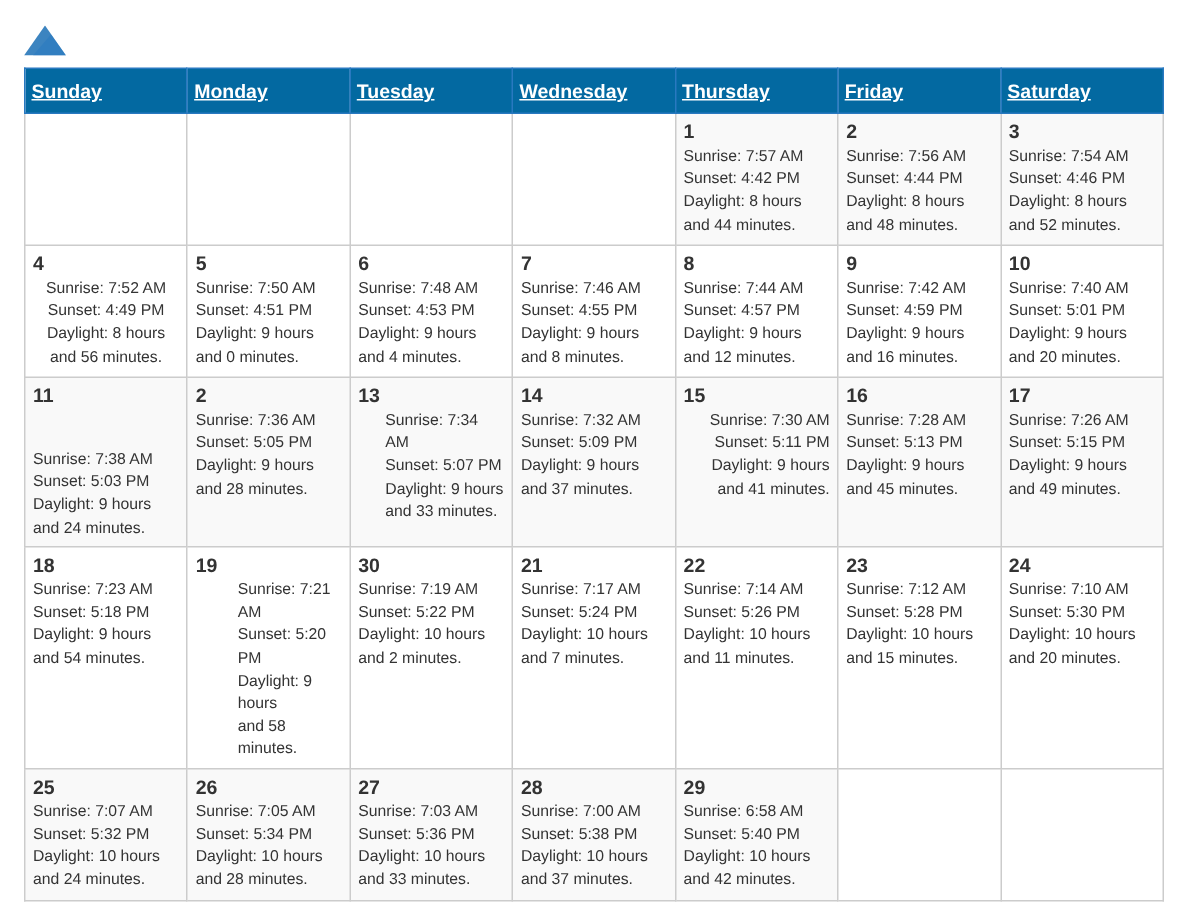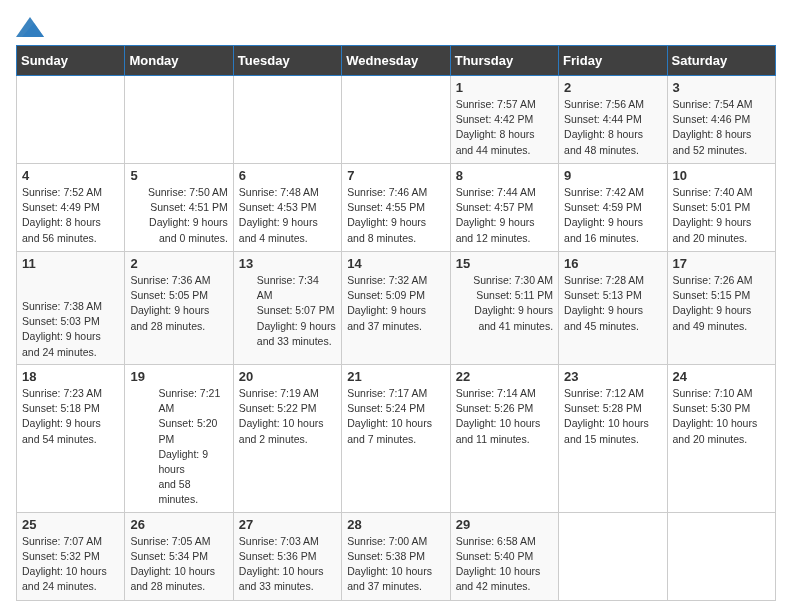--- a/index.html
+++ b/index.html
@@ -47,22 +47,23 @@
     .sub-title {
       font-size: 16px;
       color: #555;
     }
     table {
       width: 100%;
       border-collapse: collapse;
       table-layout: fixed;
     }
     thead tr {
-      background-color: #404040;
+      background-color: #0369a1;
       color: #fff;
+      text-decoration: underline;
     }
     thead th {
       padding: 7px 4px;
       font-size: 13px;
       font-weight: bold;
       text-align: left;
       border: 1px solid #2979c0;
     }
     tbody tr {
       vertical-align: top;
@@ -152,28 +153,28 @@
           <span class="day-number">3</span>
           <div class="day-info" style="white-space: pre-line;">Sunrise: 7:54 AM
 Sunset: 4:46 PM
 Daylight: 8 hours
 and 52 minutes.</div>
         </td>
       </tr>
       <tr>
         <td>
           <span class="day-number">4</span>
-          <div class="day-info" style="white-space: pre-line;">Sunrise: 7:52 AM
+          <div class="day-info" style="white-space: pre-line; text-align: center;">Sunrise: 7:52 AM
 Sunset: 4:49 PM
 Daylight: 8 hours
 and 56 minutes.</div>
         </td>
         <td>
           <span class="day-number">5</span>
-          <div class="day-info" style="white-space: pre-line; text-align: right;">Sunrise: 7:50 AM
+          <div class="day-info" style="white-space: pre-line;">Sunrise: 7:50 AM
 Sunset: 4:51 PM
 Daylight: 9 hours
 and 0 minutes.</div>
         </td>
         <td>
           <span class="day-number">6</span>
           <div class="day-info" style="white-space: pre-line;">Sunrise: 7:48 AM
 Sunset: 4:53 PM
 Daylight: 9 hours
 and 4 minutes.</div>
@@ -267,21 +268,21 @@
 and 54 minutes.</div>
         </td>
         <td>
           <span class="day-number">19</span>
           <div class="day-info" style="white-space: pre-line; margin-left: 28px;">Sunrise: 7:21 AM
 Sunset: 5:20 PM
 Daylight: 9 hours
 and 58 minutes.</div>
         </td>
         <td>
-          <span class="day-number">20</span>
+          <span class="day-number">30</span>
           <div class="day-info" style="white-space: pre-line;">Sunrise: 7:19 AM
 Sunset: 5:22 PM
 Daylight: 10 hours
 and 2 minutes.</div>
         </td>
         <td>
           <span class="day-number">21</span>
           <div class="day-info" style="white-space: pre-line;">Sunrise: 7:17 AM
 Sunset: 5:24 PM
 Daylight: 10 hours

